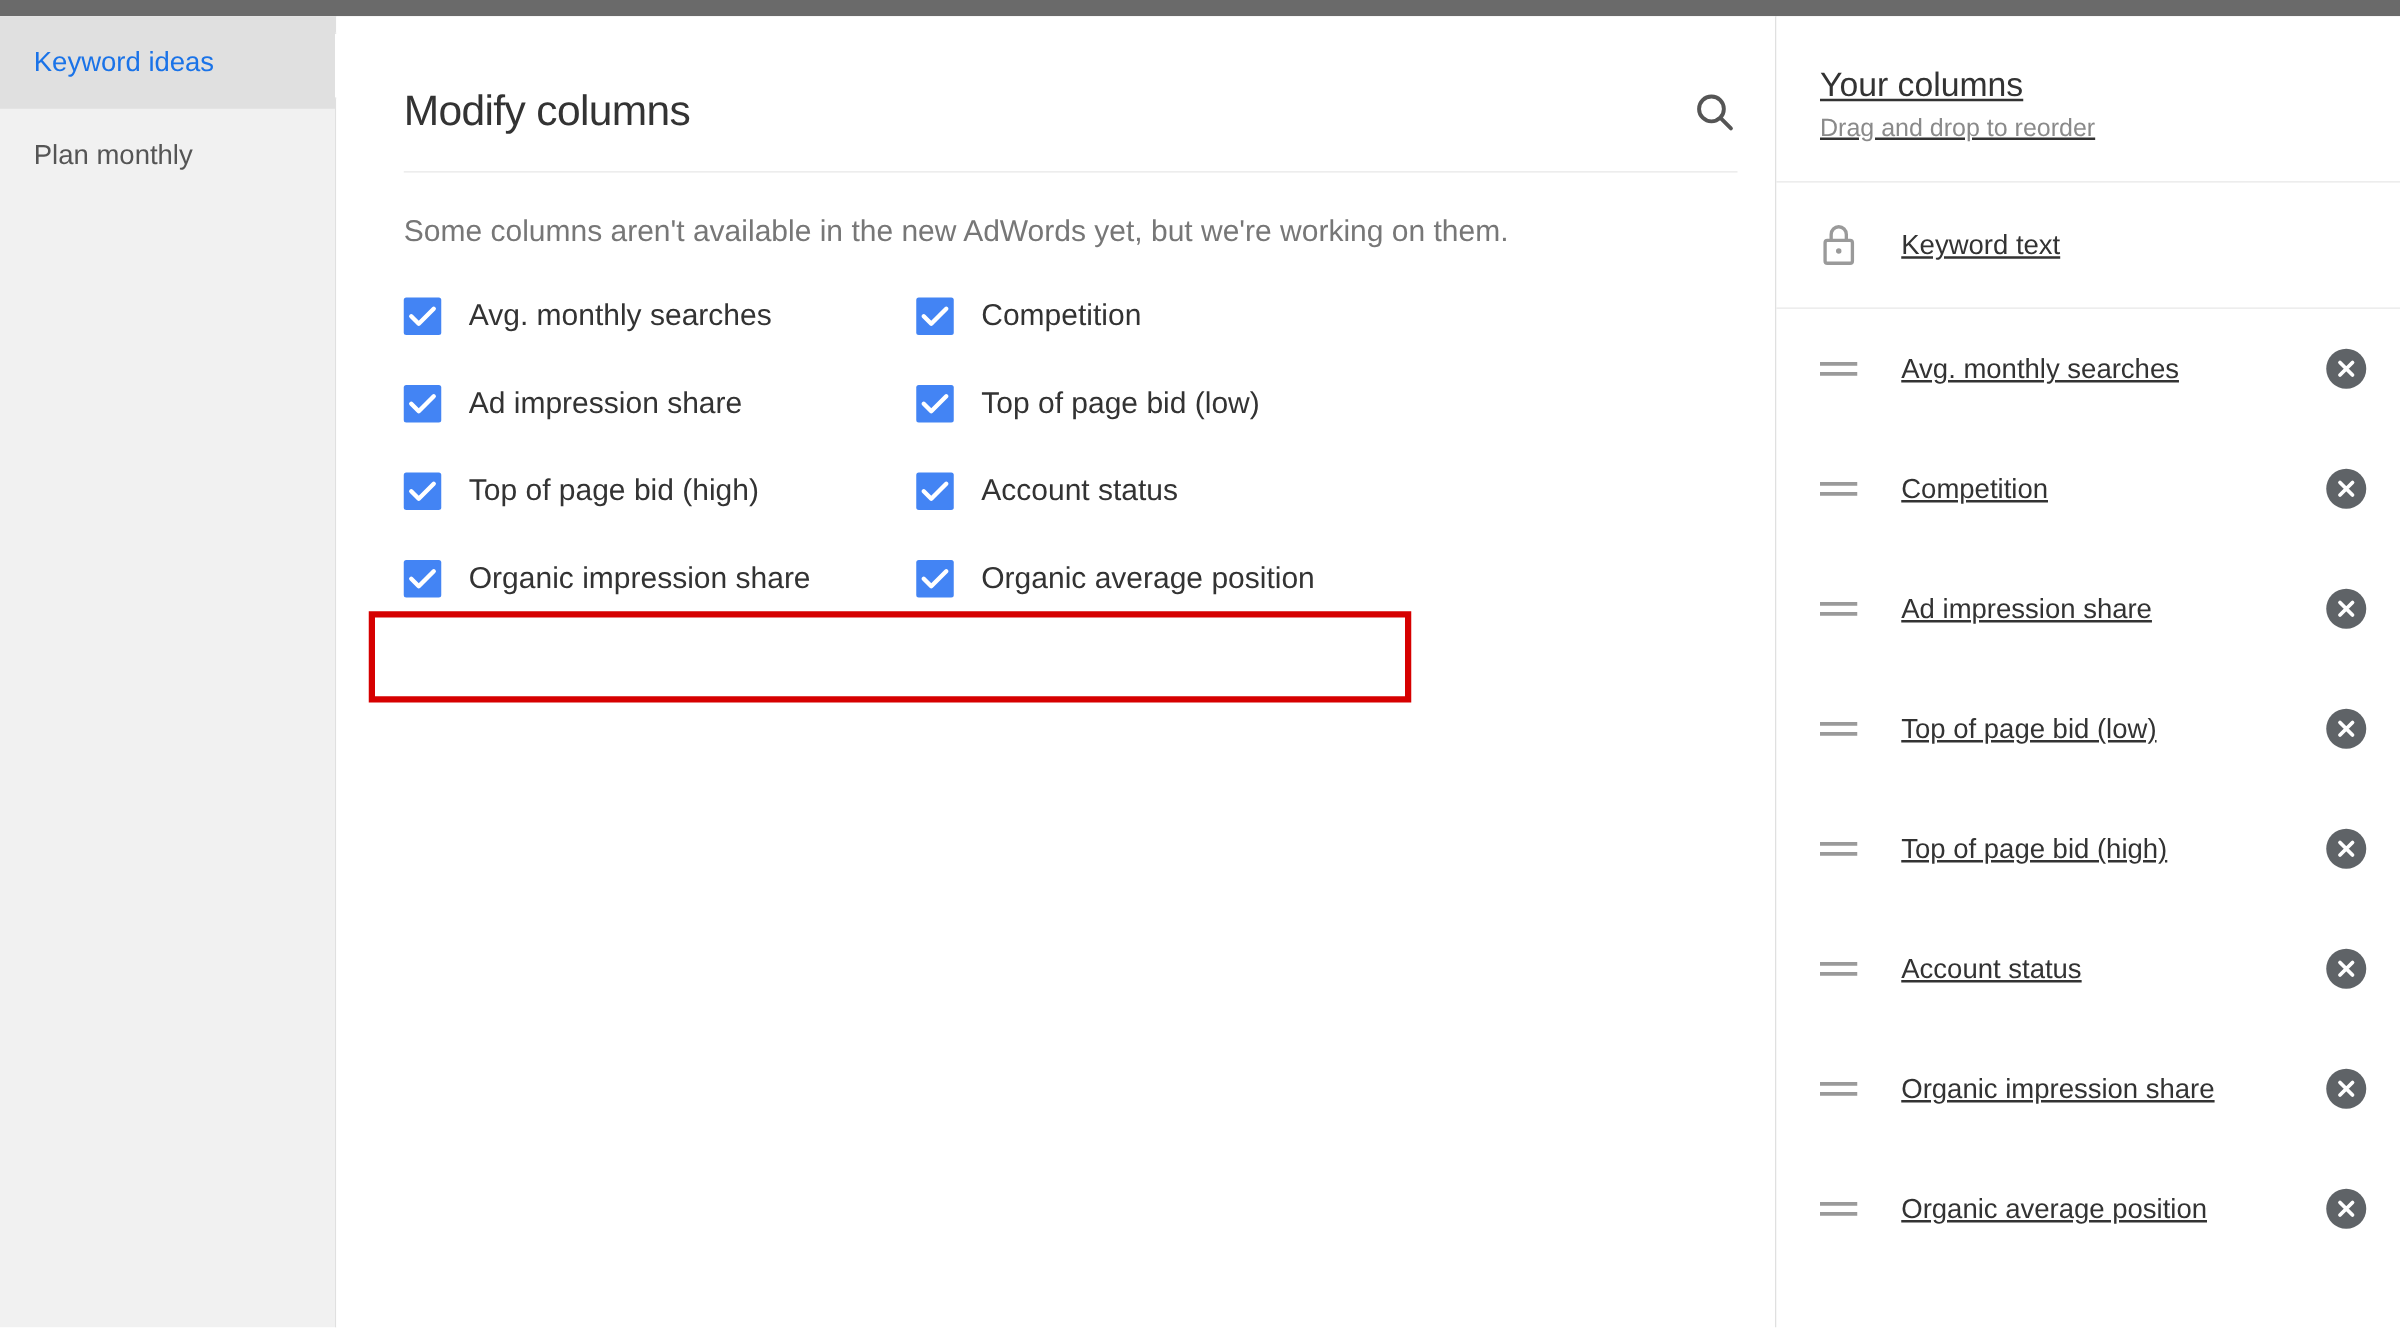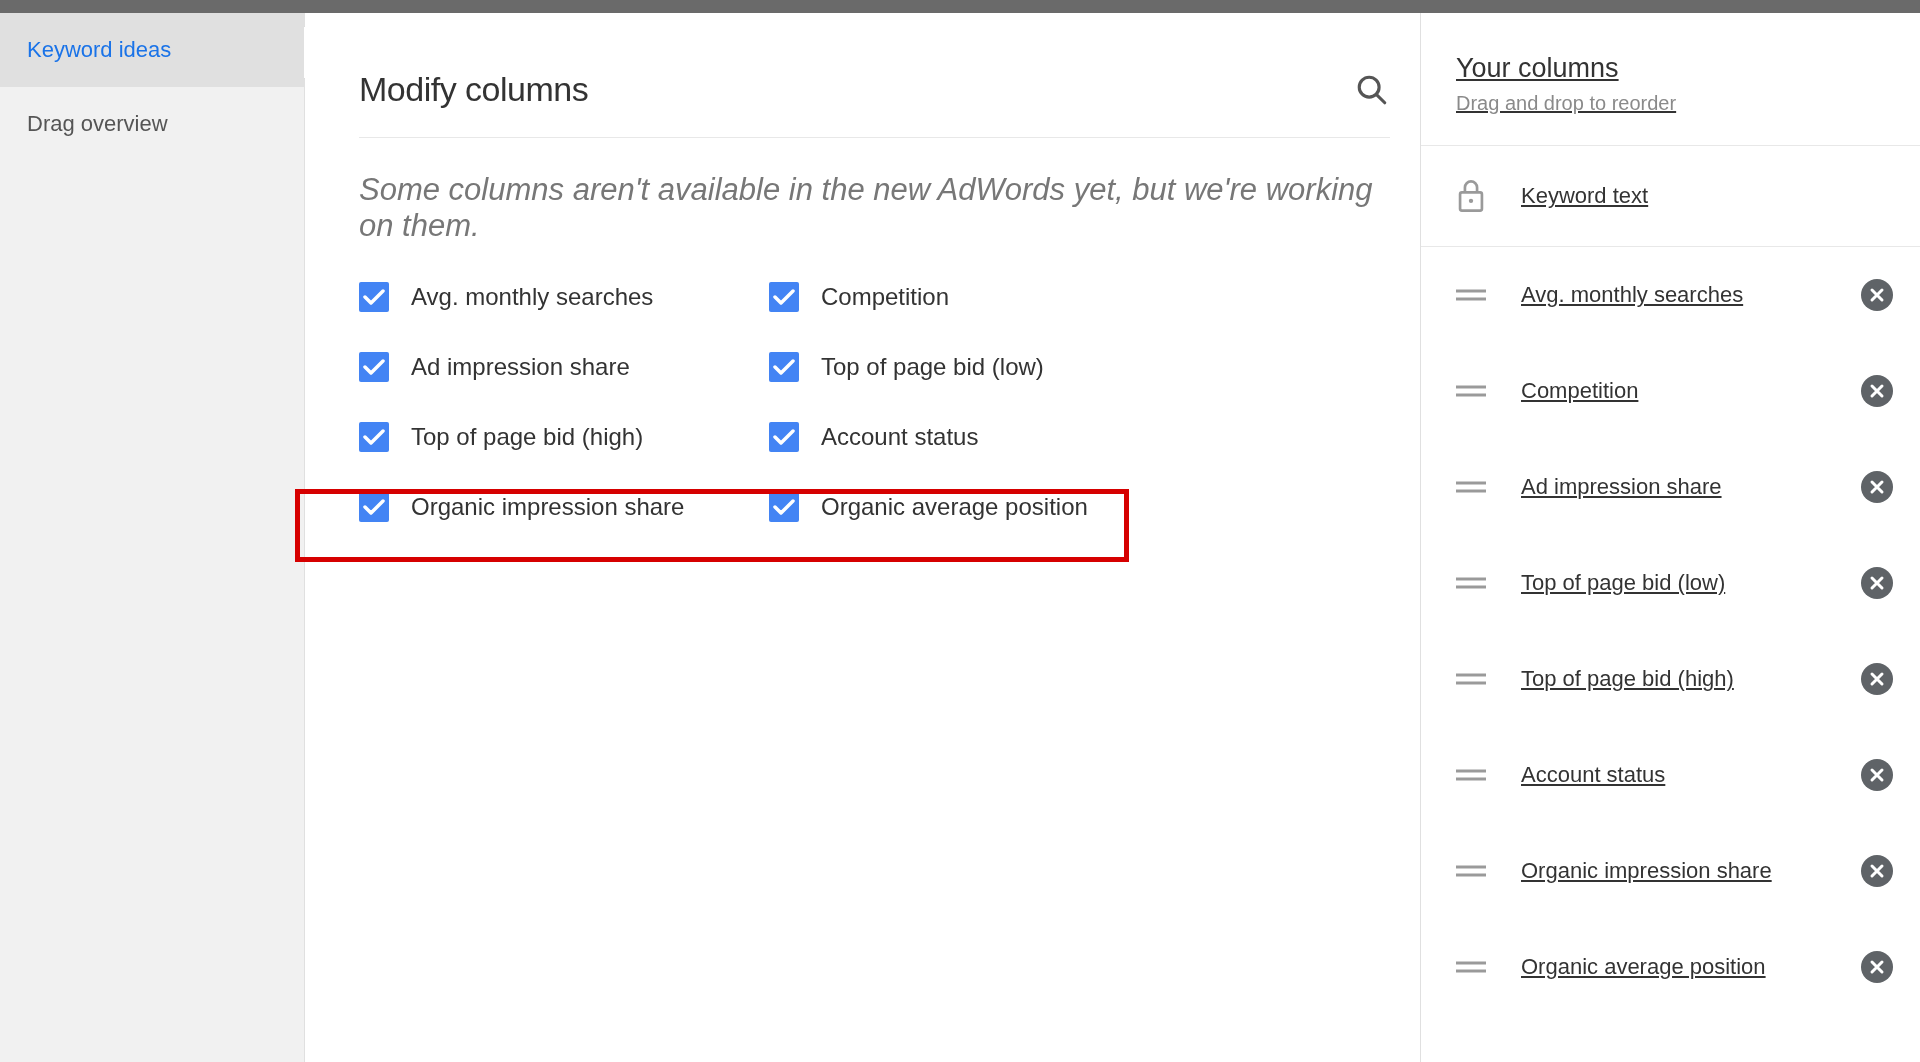--- a/index.html
+++ b/index.html
@@ -14,21 +14,21 @@
   .topbar {
     height: 13px;
     background: #6a6a6a;
     width: 100%;
   }
   .layout {
     display: flex;
     height: calc(100% - 13px);
   }
   .sidebar {
-    width: 305px;
+    width: 269px;
     background: #f1f1f1;
     border-right: 1px solid #e0e0e0;
     position: relative;
     flex-shrink: 0;
   }
   .sidebar-item {
     padding: 24px 27px;
     font-size: 22px;
     color: #555;
     cursor: pointer;
@@ -79,23 +79,22 @@
   .search-btn {
     width: 36px;
     height: 36px;
     cursor: pointer;
     display: flex;
     align-items: center;
     justify-content: center;
   }
   .subtext {
     padding: 34px 0 22px 0;
-    font-size: 31px;
+    font-size: 24px;
     color: #777;
-    font-style: italic;
   }
   .check-grid {
     display: grid;
     grid-template-columns: 410px 400px;
     row-gap: 40px;
     padding-top: 16px;
   }
   .check-row {
     display: flex;
     align-items: center;
@@ -187,21 +186,21 @@
 <body>
 
 <div class="topbar"></div>
 
 <div class="layout">
   <div class="sidebar">
     <div class="sidebar-item active">
       <span>Keyword ideas</span>
     </div>
     <div class="sidebar-item">
-      <span>Drag overview</span>
+      <span>Plan monthly</span>
     </div>
     <div class="collapse-tab">
       <svg width="14" height="22" viewBox="0 0 14 22">
         <path d="M11 2 L3 11 L11 20" fill="none" stroke="#555" stroke-width="2.2"></path>
         <path d="M11 2 L3 11 L11 20 Z" fill="#555"></path>
       </svg>
     </div>
   </div>
 
   <div class="main">

